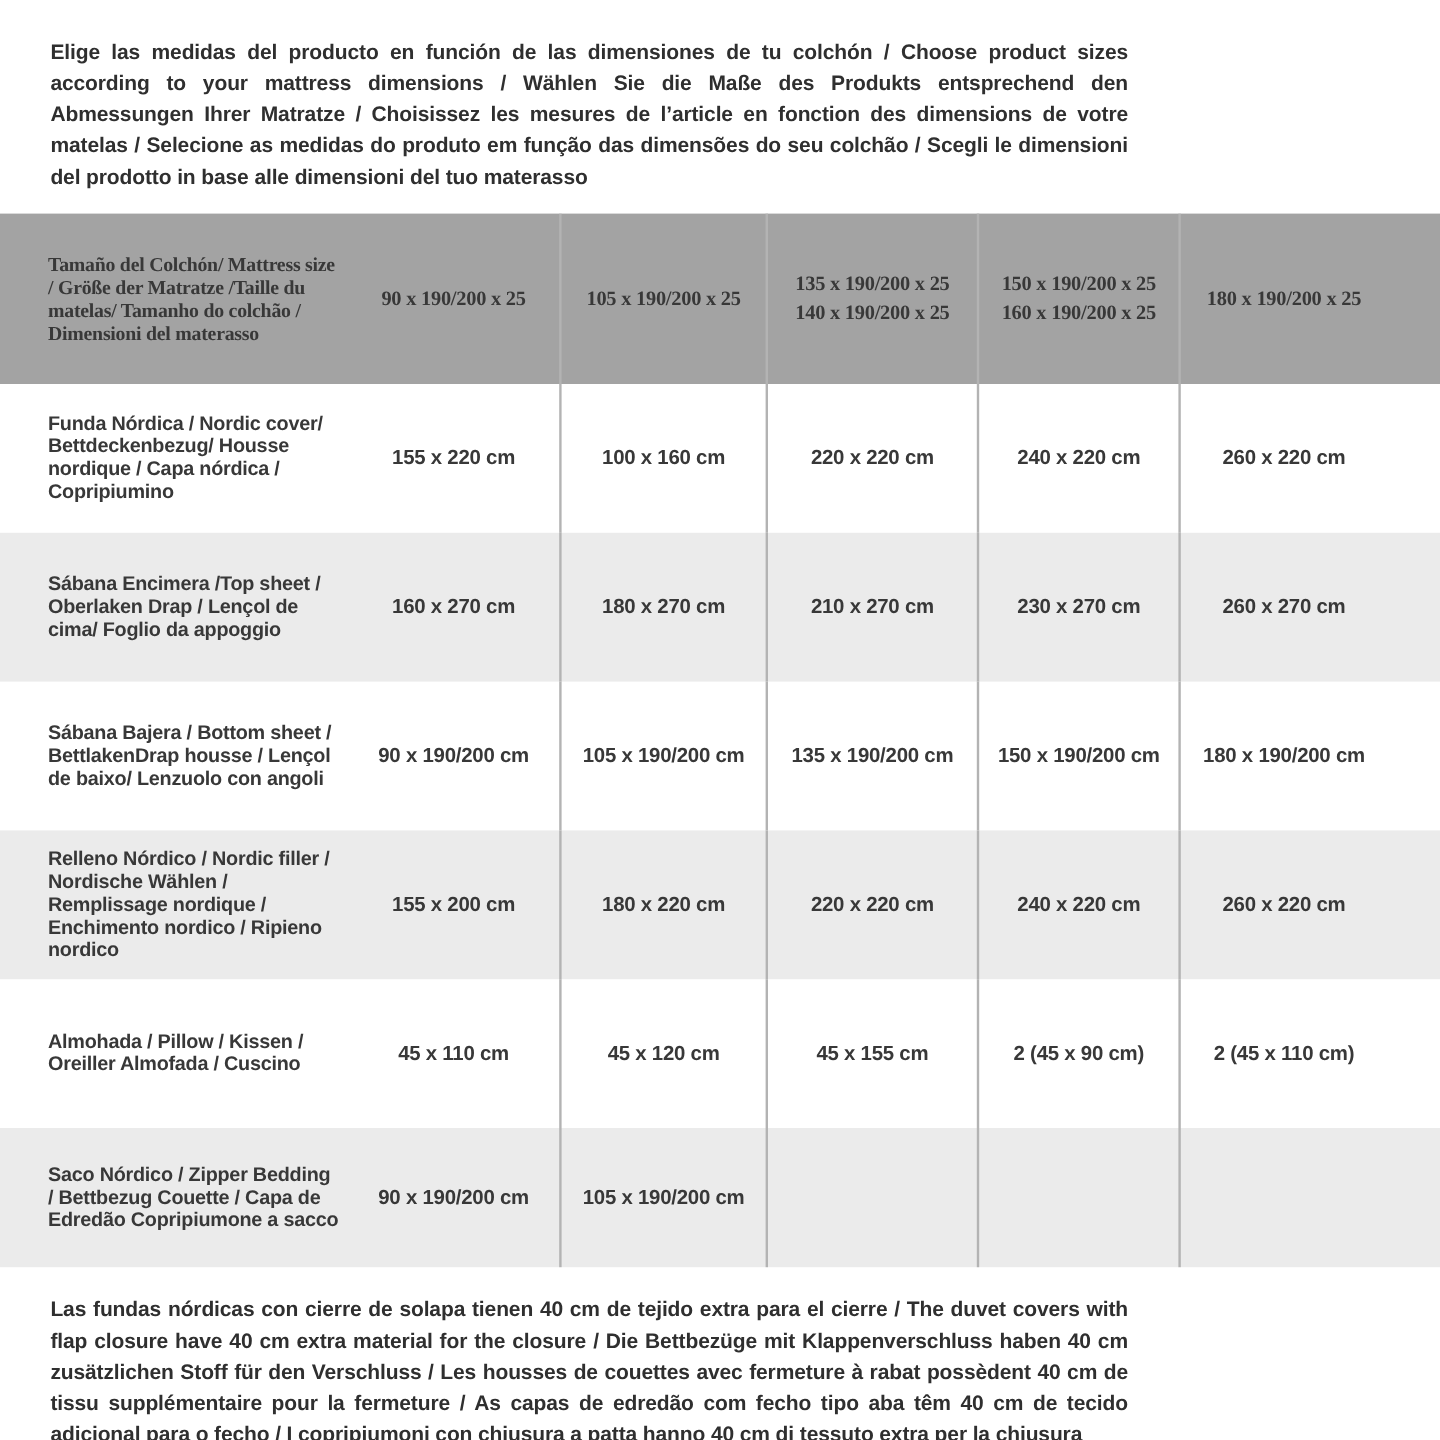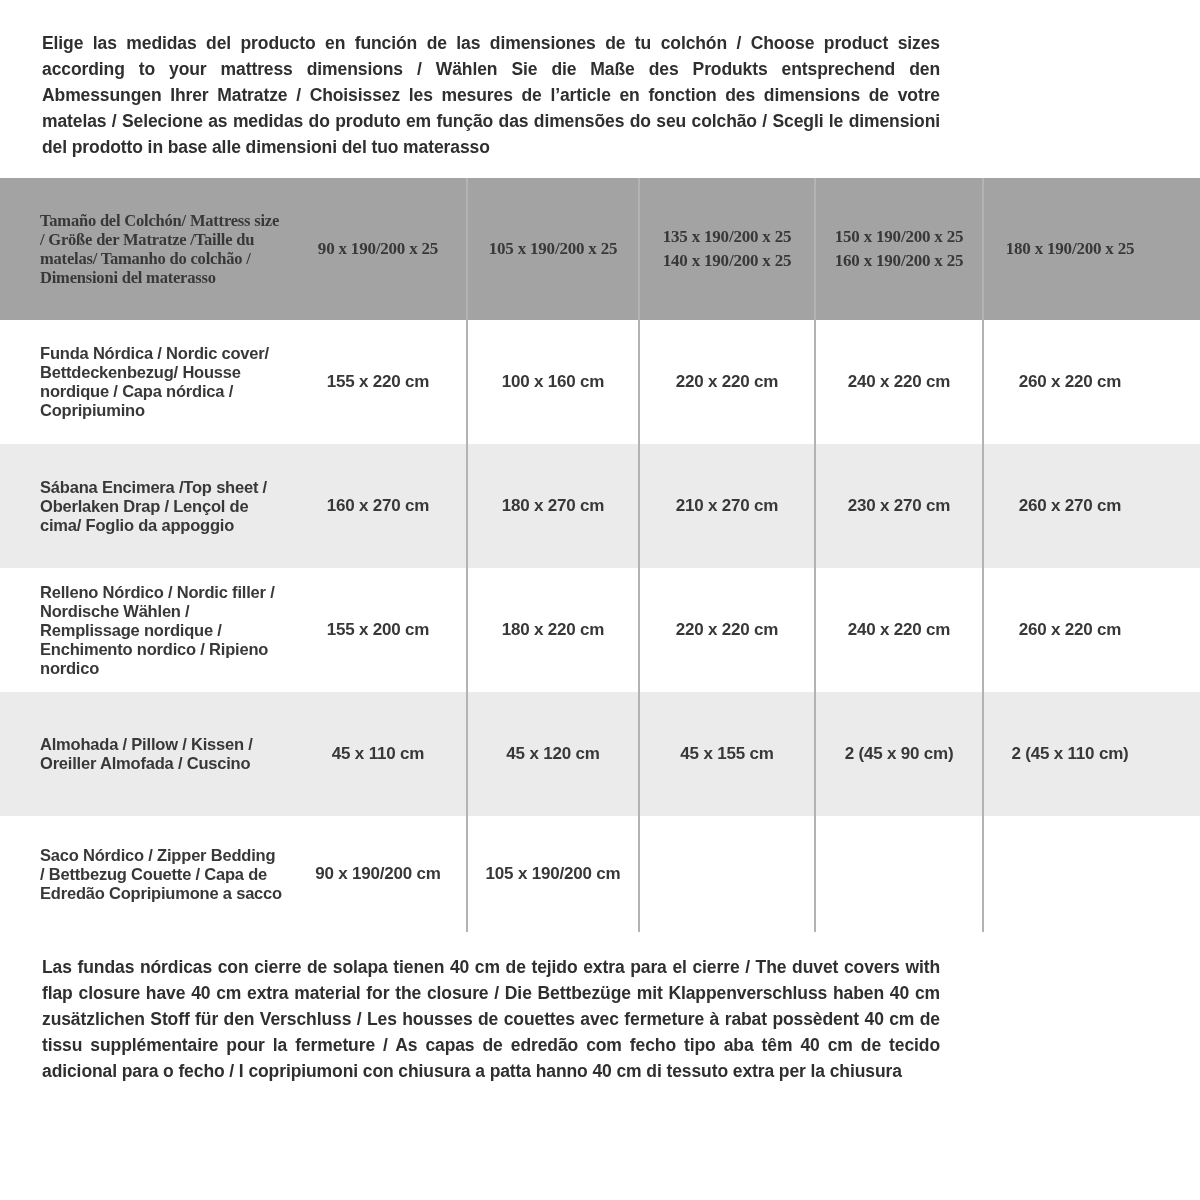--- a/index.html
+++ b/index.html
@@ -96,20 +96,28 @@
         </tr>
         <tr>
           <td class="lab">Sábana Encimera /Top sheet / Oberlaken Drap / Lençol de cima/ Foglio da appoggio</td>
           <td class="val">160 x 270 cm</td>
           <td class="val">180 x 270 cm</td>
           <td class="val">210 x 270 cm</td>
           <td class="val">230 x 270 cm</td>
           <td class="val">260 x 270 cm</td>
         </tr>
         <tr>
+          <td class="lab">Sábana Bajera / Bottom sheet / BettlakenDrap housse / Lençol de baixo/ Lenzuolo con angoli</td>
+          <td class="val">90 x 190/200 cm</td>
+          <td class="val">105 x 190/200 cm</td>
+          <td class="val">135 x 190/200 cm</td>
+          <td class="val">150 x 190/200 cm</td>
+          <td class="val">180 x 190/200 cm</td>
+        </tr>
+        <tr>
           <td class="lab">Relleno Nórdico / Nordic filler / Nordische Wählen / Remplissage nordique / Enchimento nordico / Ripieno nordico</td>
           <td class="val">155 x 200 cm</td>
           <td class="val">180 x 220 cm</td>
           <td class="val">220 x 220 cm</td>
           <td class="val">240 x 220 cm</td>
           <td class="val">260 x 220 cm</td>
         </tr>
         <tr>
           <td class="lab">Almohada  / Pillow / Kissen / Oreiller Almofada / Cuscino</td>
           <td class="val">45 x 110 cm</td>

